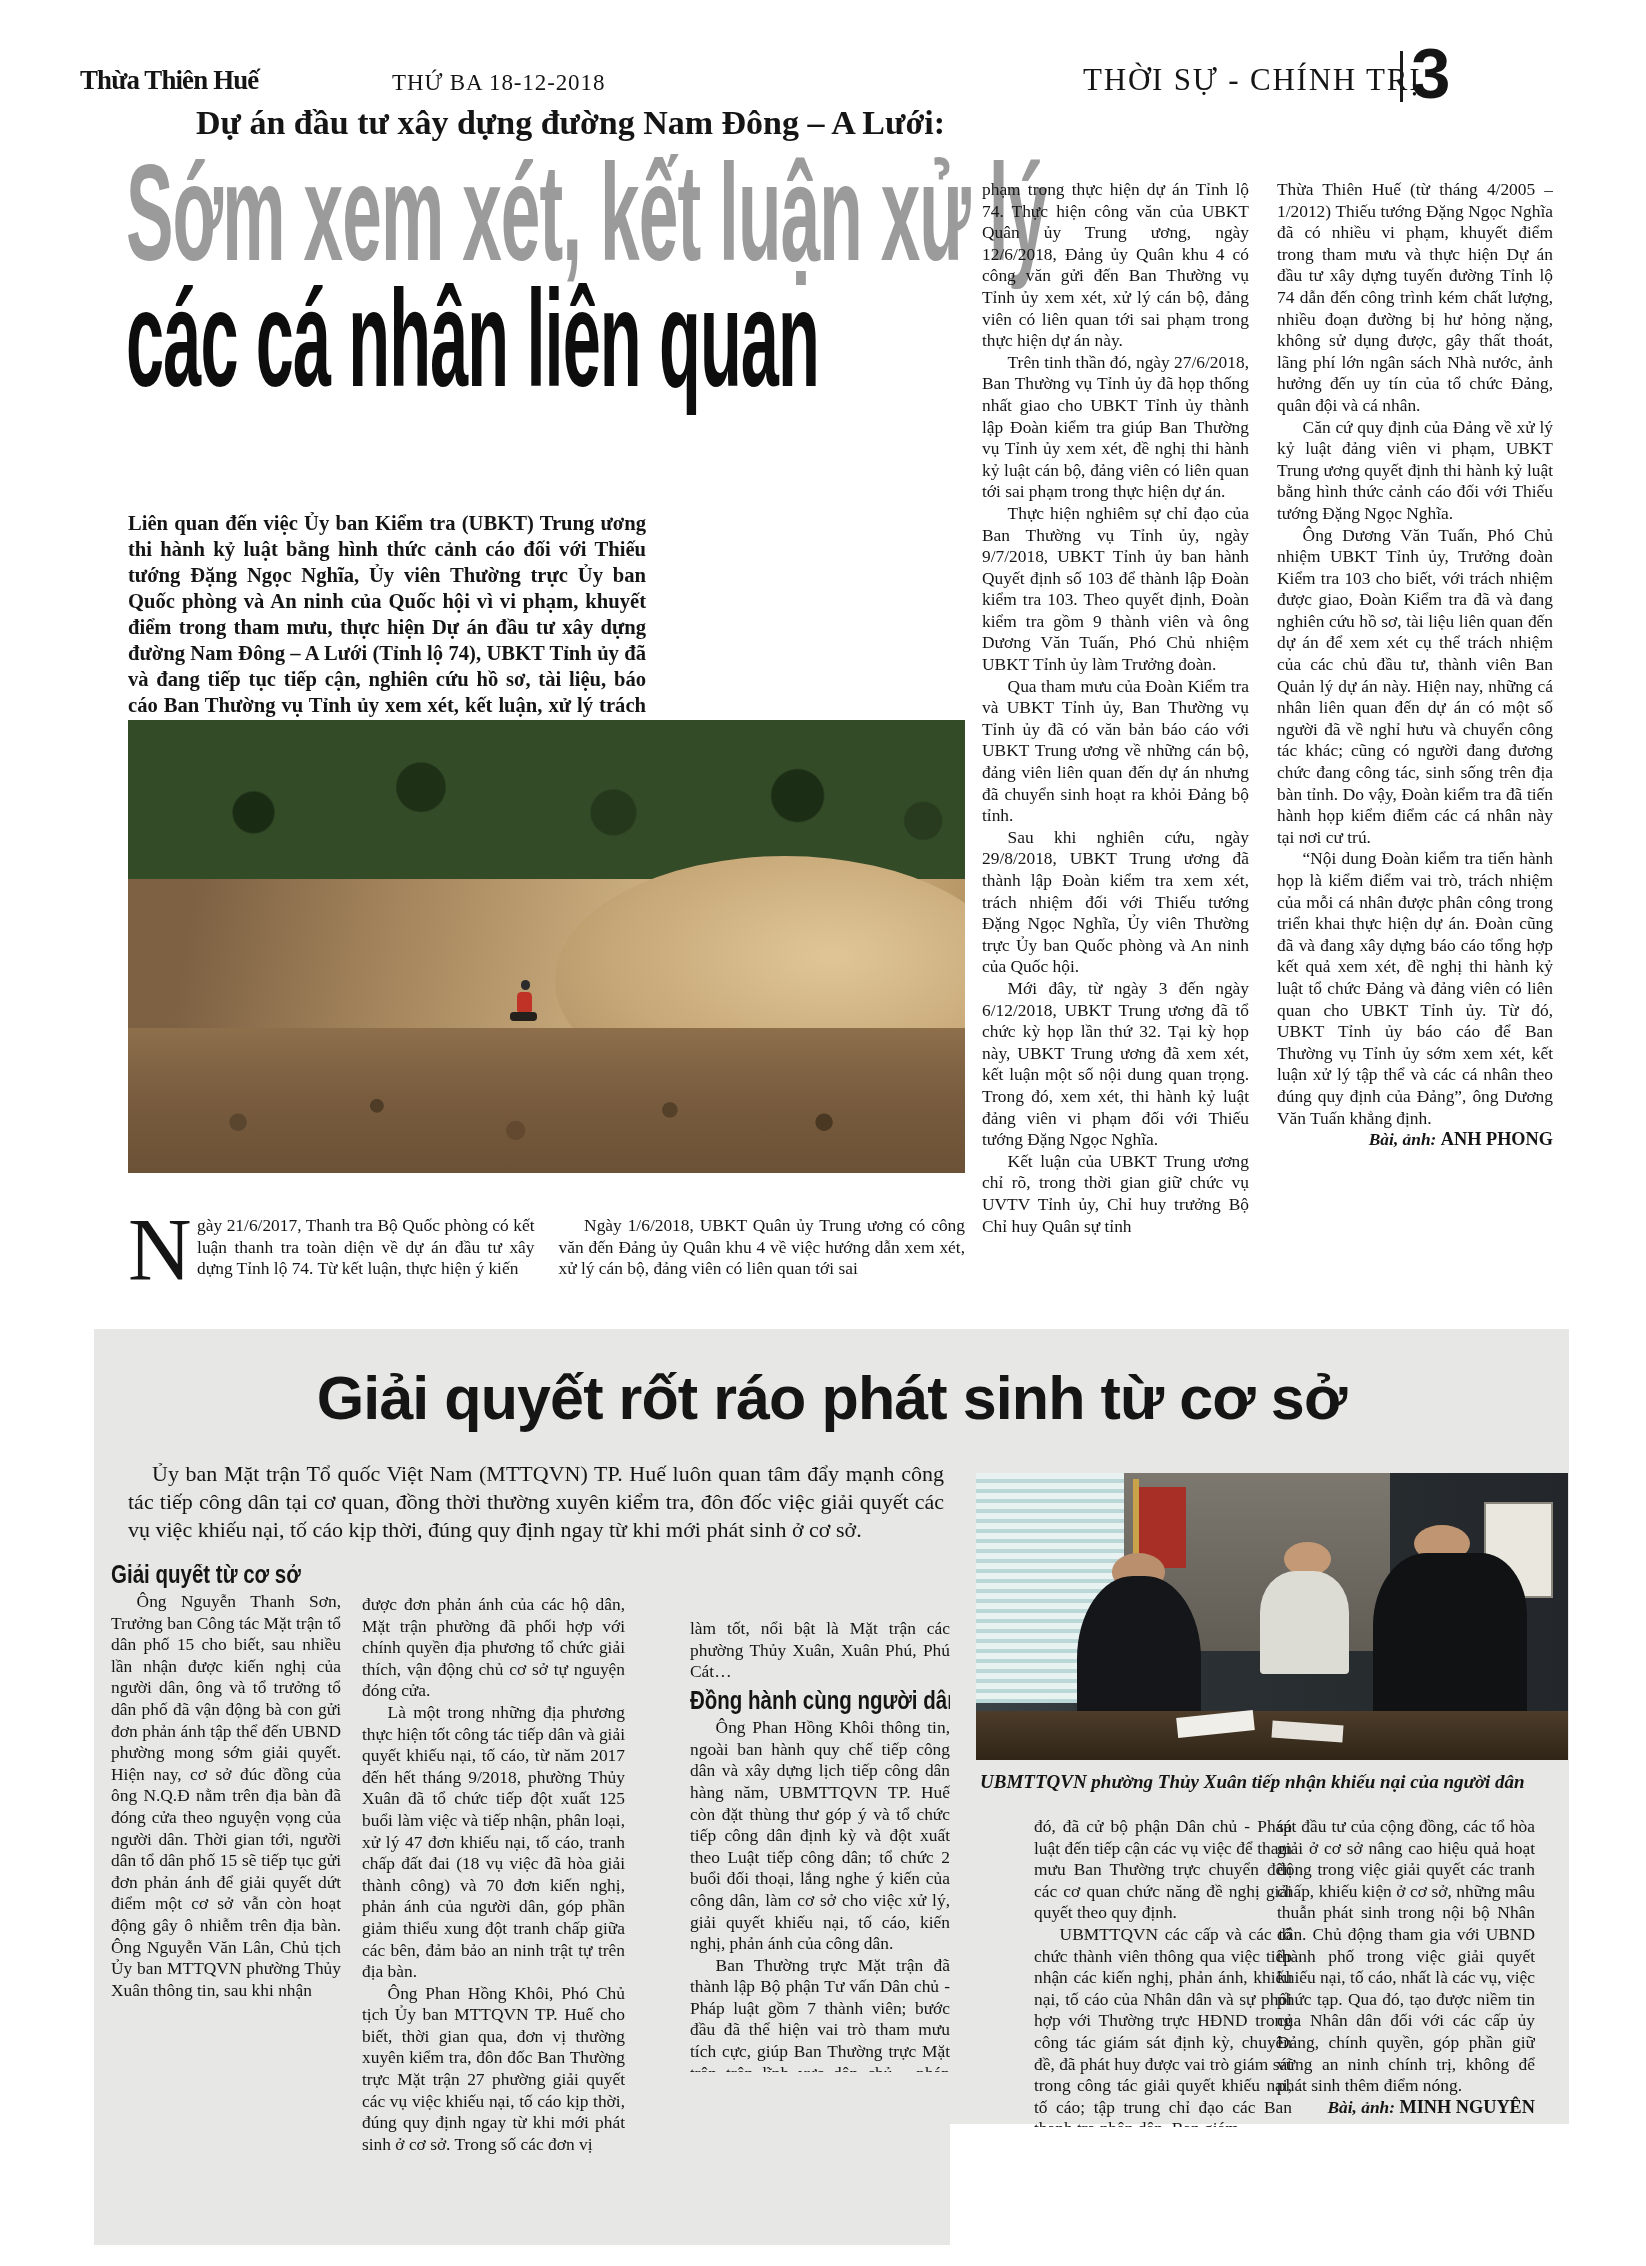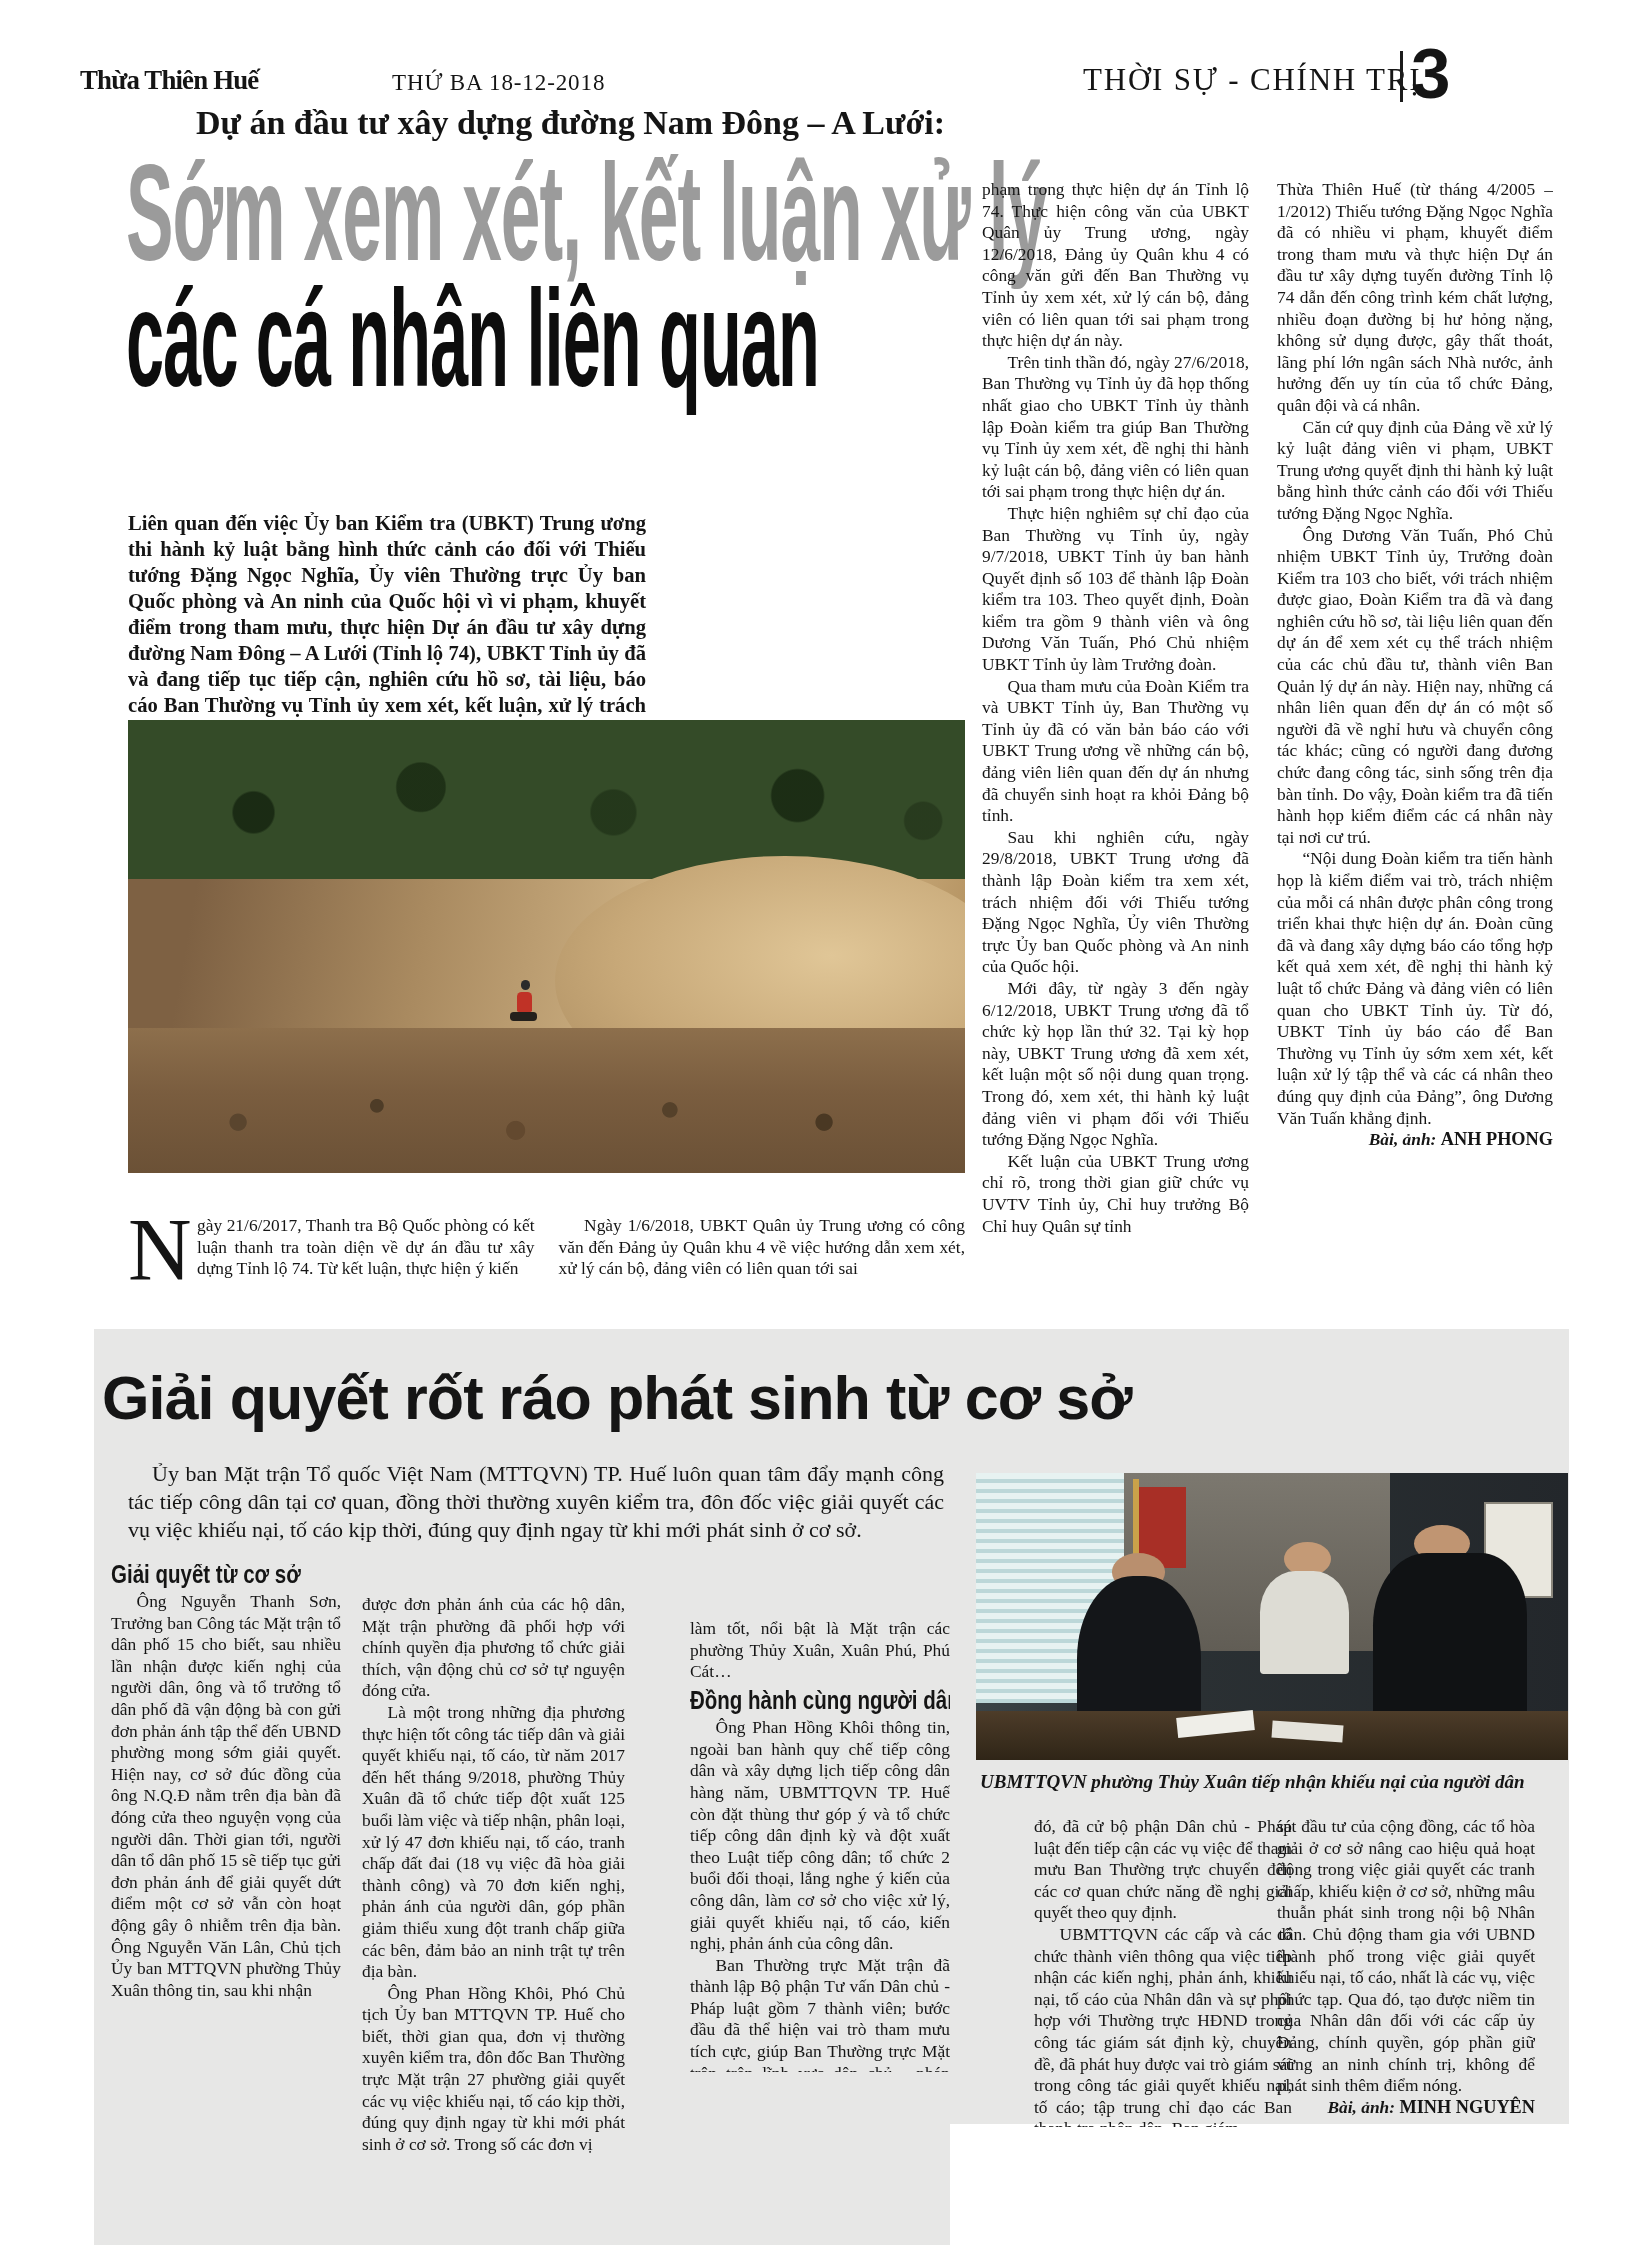--- a/index.html
+++ b/index.html
@@ -71,21 +71,21 @@
   .p2-man1{left:48%;top:34%;width:15%;height:36%;background:#dddcd4;border-radius:40% 40% 3.7px 3.7px;}
   .p2-man1-head{left:52%;top:24%;width:8%;height:12%;background:#c49a76;border-radius:50%;}
   .p2-man2{left:67%;top:28%;width:26%;height:72%;background:#101214;border-radius:35% 30% 3.7px 3.7px;}
   .p2-man2-head{left:74%;top:18%;width:9.5%;height:13%;background:#c09572;border-radius:50%;}
   .p2-desk{left:0;bottom:0;width:100%;height:17%;background:linear-gradient(180deg,#4d3c29 0%,#2f2517 100%);}
   .p2-paper1{left:34%;bottom:9%;width:13%;height:7%;background:#efeee8;transform:rotate(-6deg);}
   .p2-paper2{left:50%;bottom:7%;width:12%;height:6%;background:#e4e2da;transform:rotate(4deg);}
   
   .panel{background:#e7e7e6;}
   .hl2b{font-family:"Liberation Sans","DejaVu Sans",sans-serif;font-weight:bold;font-size:61px;
-        letter-spacing:-0.9px;text-align:left;white-space:nowrap;padding-left:8px;}
+        letter-spacing:-0.9px;text-align:center;white-space:nowrap;}
   .lead2{font-weight:normal;font-size:22px;line-height:28px;text-align:justify;}
   .lead2 .ind{display:inline-block;width:24px;}
   .subhead{font-family:"Liberation Sans","DejaVu Sans",sans-serif;font-weight:bold;font-size:25px;
            transform:scaleX(.82);transform-origin:left center;white-space:nowrap;margin:0 0 5.5px 0;}
 </style>
 </head>
 <body>
 
 <div id="page">
 

